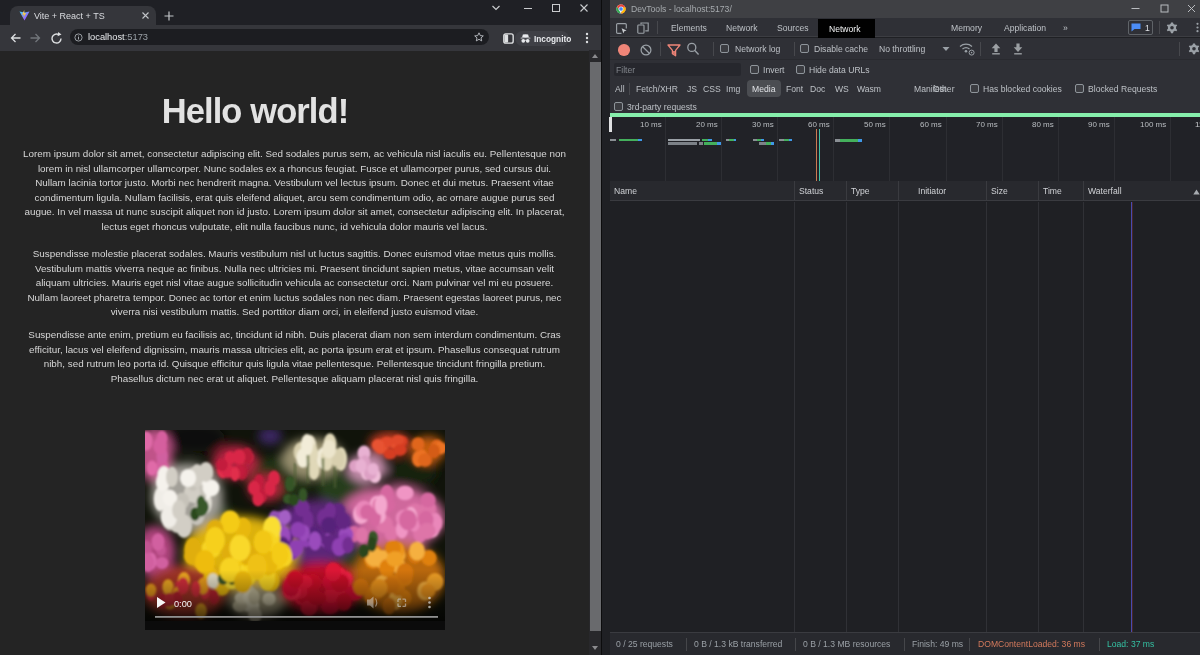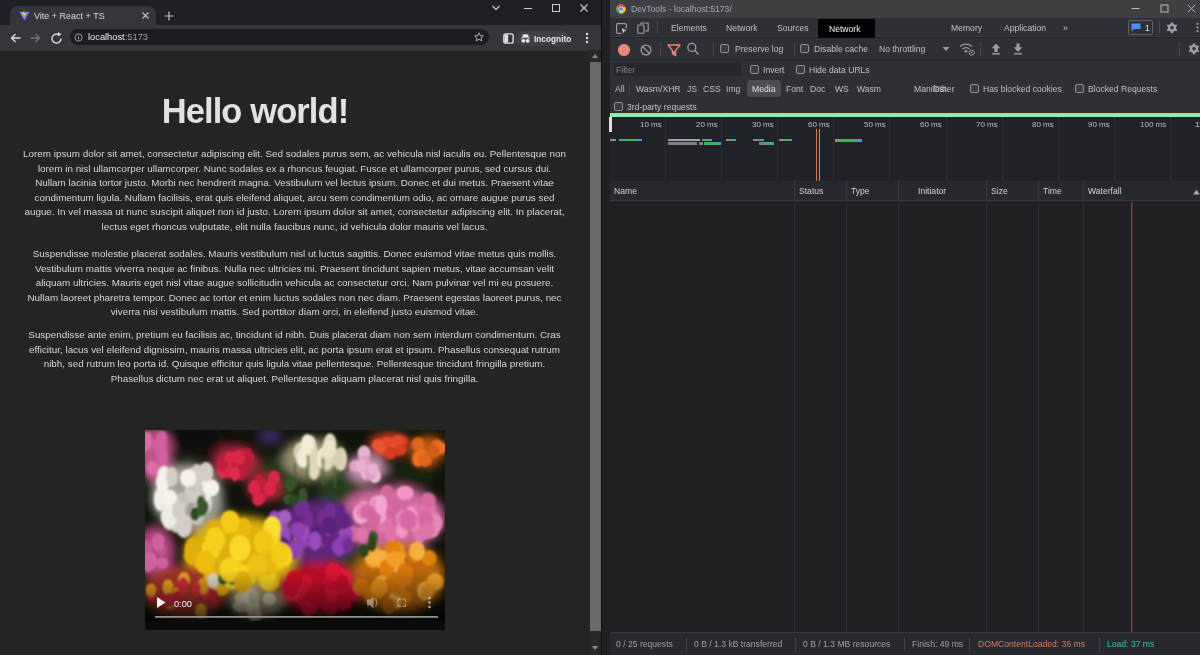--- a/index.html
+++ b/index.html
@@ -582,21 +582,21 @@
       <svg class="abs" style="left:57px;top:5.5px;" width="14" height="13" viewBox="0 0 14 13">
         <path d="M1 1 H13 L8.6 6.3 V11.8 L5.4 9.8 V6.3 Z" stroke="#ef8578" stroke-width="1.3" fill="none" stroke-linejoin="round"></path>
         <path d="M5.9 7 H8.1 V10.9 L5.9 9.5 Z" fill="#ef8578" opacity="0.85"></path>
       </svg>
       <svg class="abs" style="left:76px;top:4px;" width="14" height="14" viewBox="0 0 14 14">
         <circle cx="5.8" cy="5.4" r="4" stroke="#9aa0a6" stroke-width="1.3" fill="none"></circle>
         <path d="M8.8 8.6 L12.6 12.6" stroke="#9aa0a6" stroke-width="1.4"></path>
       </svg>
       <div class="vsep" style="left:103px;top:4px;height:14px;"></div>
       <div class="chk" style="left:110px;top:6px;"></div>
-      <div class="dtxt" style="left:125px;top:6px;">Preserve log</div>
+      <div class="dtxt" style="left:125px;top:6px;">Network log</div>
       <div class="vsep" style="left:184px;top:4px;height:14px;"></div>
       <div class="chk" style="left:190px;top:6px;"></div>
       <div class="dtxt" style="left:204px;top:6px;">Disable cache</div>
       <div class="dtxt" style="left:269px;top:6px;">No throttling</div>
       <svg class="abs" style="left:332px;top:8px;" width="8" height="6" viewBox="0 0 8 6">
         <path d="M0.5 1 L4 5 L7.5 1 Z" fill="#9aa0a6"></path>
       </svg>
       <svg class="abs" style="left:349px;top:4px;" width="16" height="14" viewBox="0 0 16 14">
         <path d="M1 4.5 A9 9 0 0 1 13 4.5" stroke="#9aa0a6" stroke-width="1.2" fill="none"></path>
         <path d="M3.5 7 A5.5 5.5 0 0 1 10.5 7" stroke="#9aa0a6" stroke-width="1.2" fill="none"></path>
@@ -623,21 +623,21 @@
       <div class="abs" style="left:4px;top:3px;width:127px;height:13px;background:#26272d;border-radius:2px;"></div>
       <div class="dtxt" style="left:6px;top:5px;color:#82868c;">Filter</div>
       <div class="chk" style="left:140px;top:5px;"></div>
       <div class="dtxt" style="left:153px;top:5px;">Invert</div>
       <div class="chk" style="left:186px;top:5px;"></div>
       <div class="dtxt" style="left:199px;top:5px;">Hide data URLs</div>
     </div>
     <div id="dt-row4" class="dtrow">
       <div class="dtxt" style="left:5px;top:5px;">All</div>
       <div class="vsep" style="left:19px;top:4px;height:12px;"></div>
-      <div class="dtxt" style="left:26px;top:5px;">Wasm/XHR</div>
+      <div class="dtxt" style="left:26px;top:5px;">Fetch/XHR</div>
       <div class="dtxt" style="left:77px;top:5px;">JS</div>
       <div class="dtxt" style="left:93px;top:5px;">CSS</div>
       <div class="dtxt" style="left:116px;top:5px;">Img</div>
       <div class="abs" style="left:137px;top:1px;width:34px;height:17px;background:#4b4d52;border-radius:4px;"></div>
       <div class="dtxt" style="left:142px;top:5px;color:#dfe1e5;">Media</div>
       <div class="dtxt" style="left:176px;top:5px;">Font</div>
       <div class="dtxt" style="left:200px;top:5px;">Doc</div>
       <div class="dtxt" style="left:225px;top:5px;">WS</div>
       <div class="dtxt" style="left:247px;top:5px;">Wasm</div>
       <div class="dtxt" style="left:280px;top:5px;padding-left:24px;">Manifest</div>

